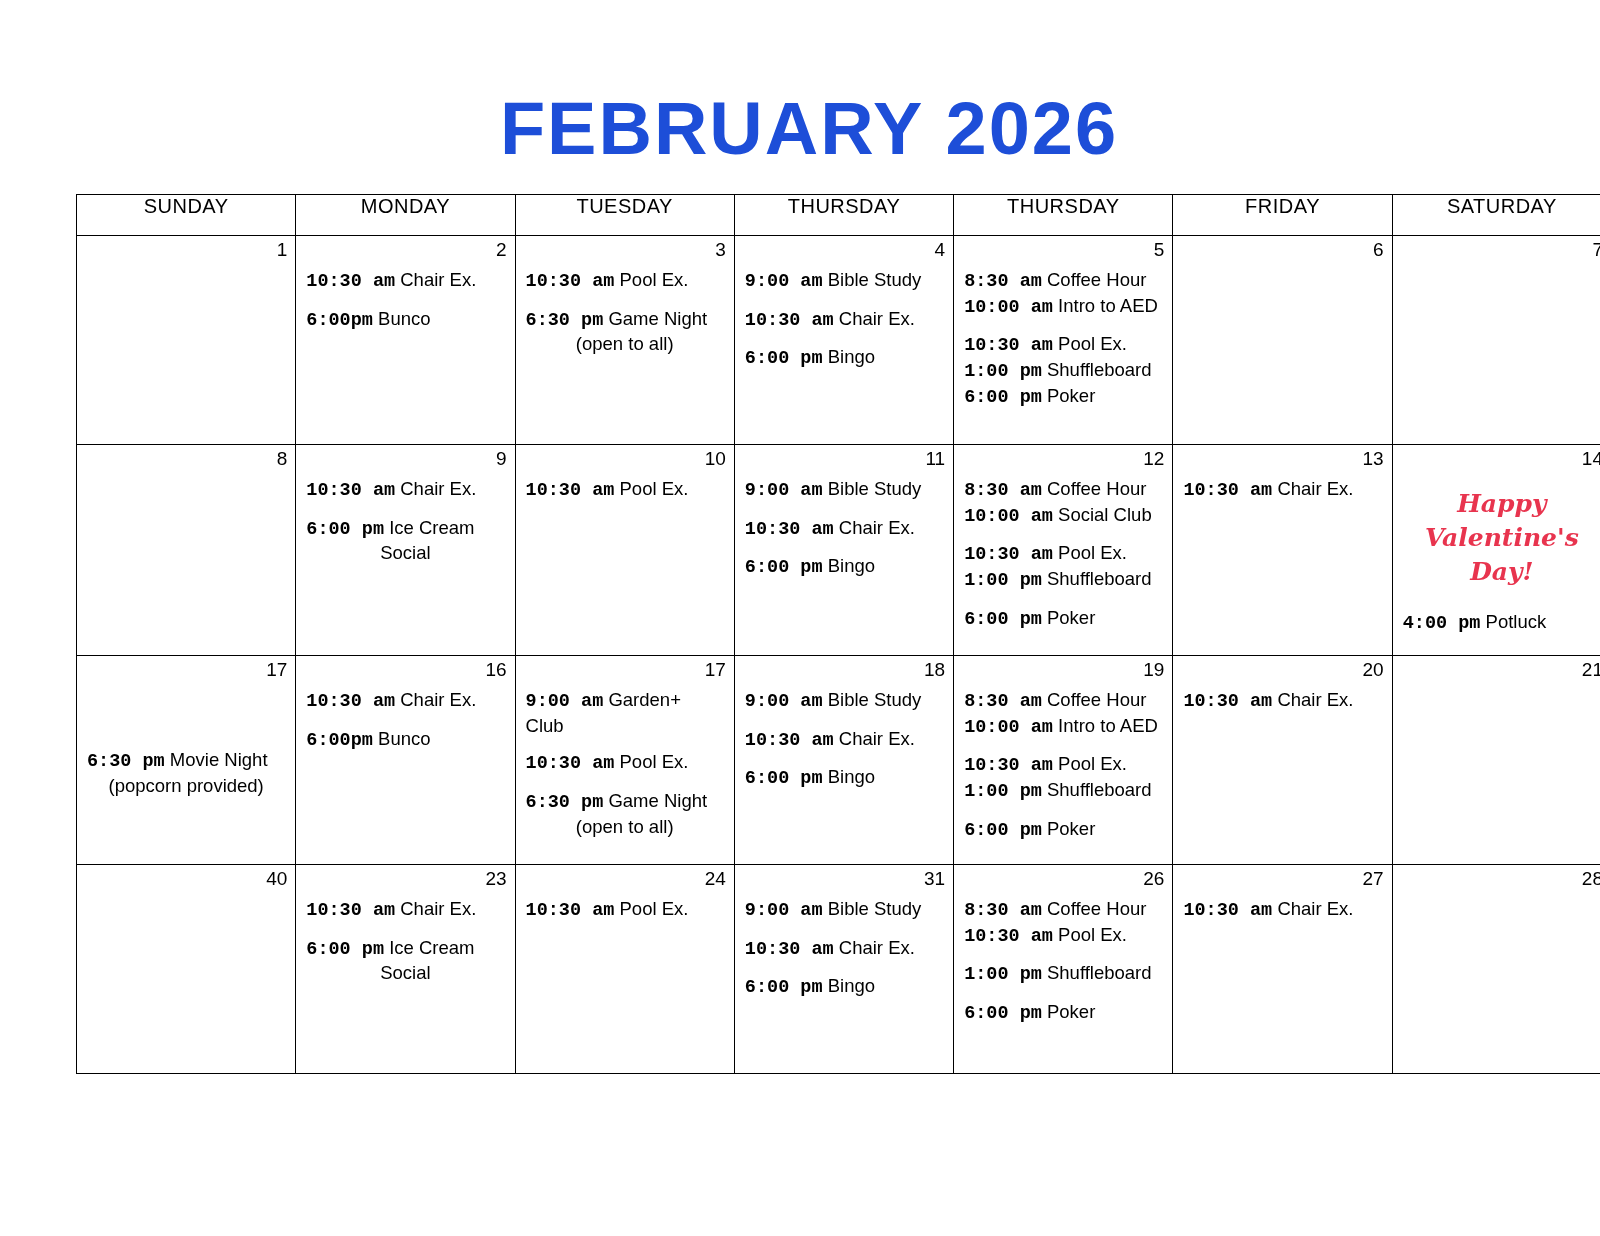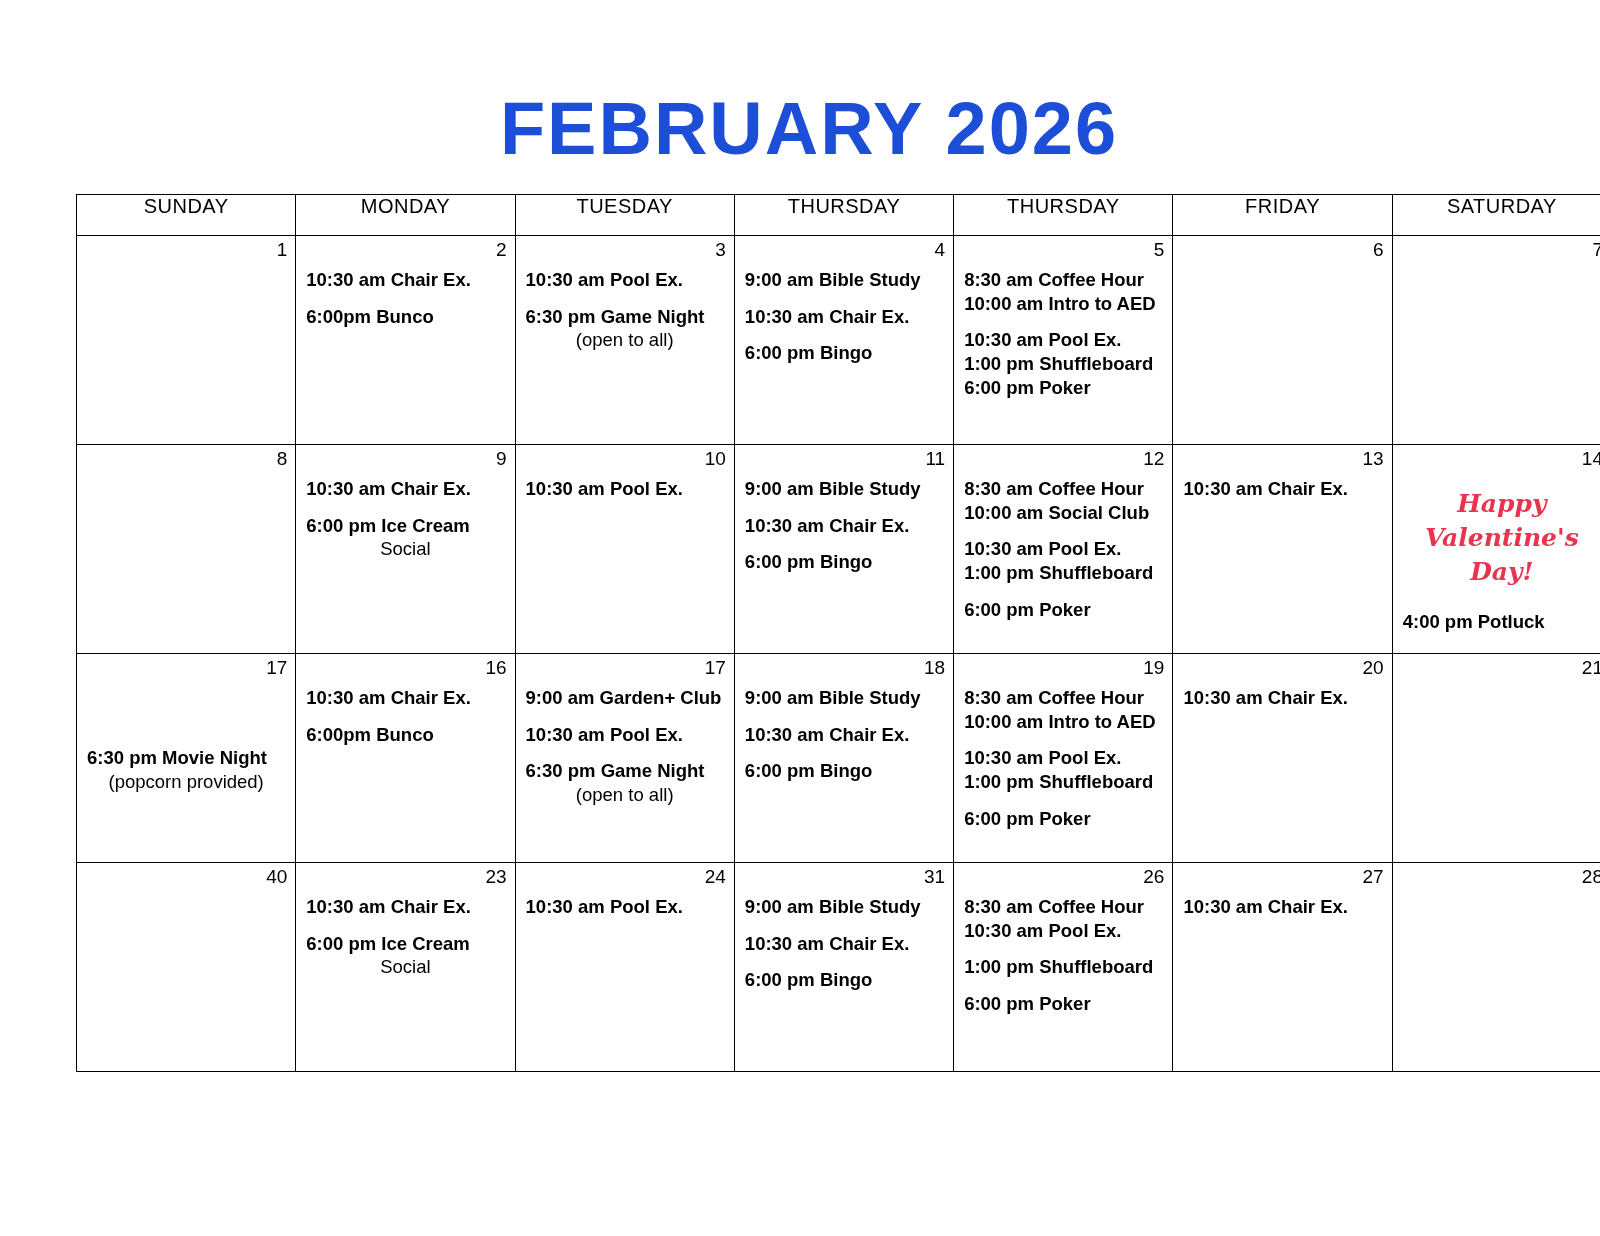--- a/index.html
+++ b/index.html
@@ -70,23 +70,24 @@
     line-height: 1.28;
   }
   .ev {
     margin-bottom: 13px;
   }
   .ev.tight {
     margin-bottom: 0px;
   }
   .ev .t {
     font-weight: bold;
+    font-family: Liberation Mono, monospace;
   }
   .ev .n {
-    font-weight: bold;
+    font-weight: normal;
   }
   .ev .sub {
     display: block;
     font-weight: normal;
     text-align: center;
   }
   .valentine {
     text-align: center;
     color: #e8344e;
     font-family: "DejaVu Serif", serif;

